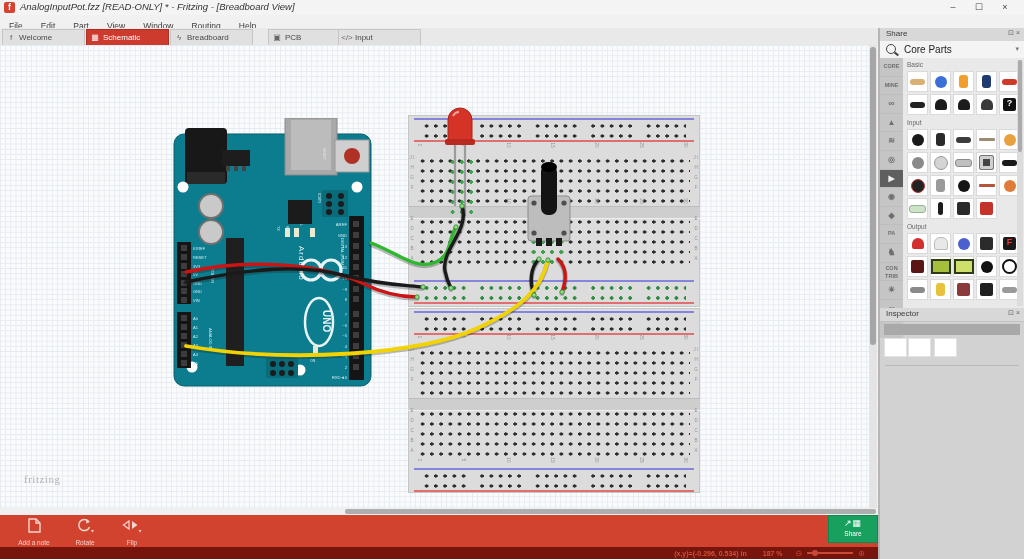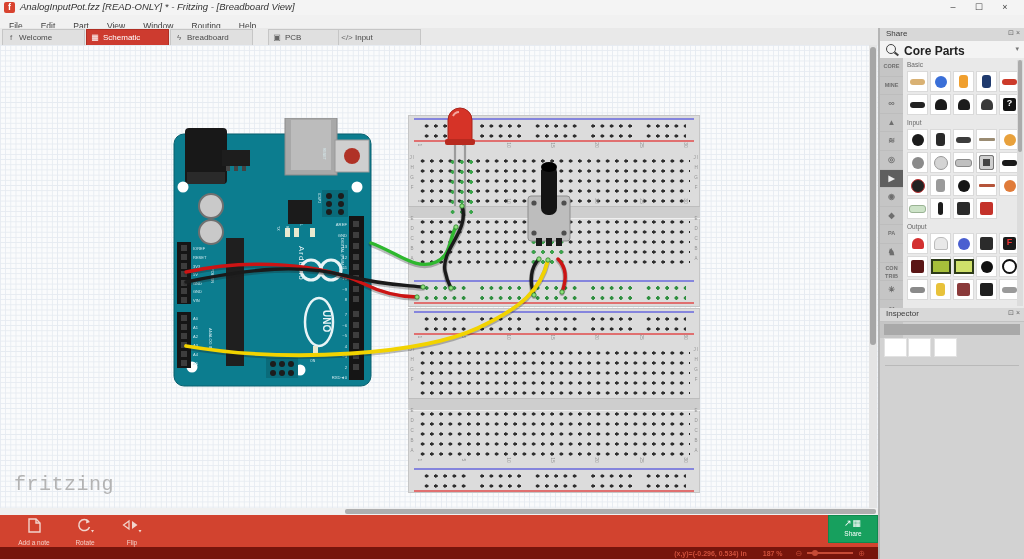--- a/index.html
+++ b/index.html
@@ -19,21 +19,21 @@
   .tab{position:absolute;top:1px;height:15px;width:81px;background:#e0e0e0;border:1px solid #c6c6c6;
        font-size:8px;color:#4a4a4a;line-height:15px;}
   .tab .ticon{display:inline-block;width:16px;text-align:center;font-size:8px;color:#666;}
   .tab.active{background:#cd3b2f;border-color:#b02f24;color:#fff;}
   .tab.active .ticon{color:#fff;}
   
   .canvas{left:0;top:45px;width:878px;height:463px;
     background-color:#fafbfc;
     background-image:linear-gradient(#e6ebf1 1px,transparent 1px),linear-gradient(90deg,#e6ebf1 1px,transparent 1px);
     background-size:5.2px 5.2px;overflow:hidden;}
-  .watermark{left:14px;top:428px;font-family:Liberation Mono, monospace;font-size:20px;font-weight:500;
+  .watermark{left:24px;top:428px;font-family:Liberation Serif, serif;font-size:11px;font-weight:500;
     color:#b3b3b3;letter-spacing:0.5px;}
   
   .bb{position:absolute;left:408px;width:292px;background:#dcdcdc;box-shadow:0 0 0 1px #c6c6c6 inset;}
   .dots{position:absolute;left:10px;width:272px;
     background-image:radial-gradient(1.6px 1.6px at 4.6px 5px,#2d2d2d 97%,rgba(0,0,0,0));
     background-size:9.26px 10px;}
   .raildots{position:absolute;left:14px;width:264px;height:19px;
     background-image:repeating-linear-gradient(90deg,rgba(0,0,0,0) 0 46.3px,#dcdcdc 46.3px 55.56px),
       radial-gradient(1.6px 1.6px at 4.6px 5px,#2d2d2d 97%,rgba(0,0,0,0));
     background-size:auto,9.26px 10px;}
@@ -53,21 +53,21 @@
   .hscroll{left:0;top:508px;width:878px;height:7px;background:#f0f0f0;}
   .hscroll .thumb{position:absolute;left:345px;top:1px;width:531px;height:5px;background:#aeaeae;border-radius:2px;}
   
   .rpanel{left:878px;top:28px;width:146px;height:531px;background:#d2d2d2;border-left:2px solid #b5b5b5;}
   .phead{position:absolute;left:0;width:144px;height:13px;background:#d8d8d8;border-bottom:1px solid #c2c2c2;}
   .phead .pt{position:absolute;left:6px;top:1px;font-size:8px;color:#3a3a3a;}
   .phead .pi{position:absolute;right:4px;top:1px;font-size:7px;color:#666;}
   .searchrow{position:absolute;left:0;top:13px;width:144px;height:17px;background:#f4f4f4;border-bottom:1px solid #cfcfcf;}
   .mag{position:absolute;left:6px;top:3px;width:8px;height:8px;border:1.6px solid #444;border-radius:50%;}
   .mag::after{content:"";position:absolute;left:7px;top:8px;width:5px;height:1.8px;background:#444;transform:rotate(40deg);}
-  .binlabel{position:absolute;left:24px;top:3px;font-size:12px;font-weight:bold;color:#222;}
+  .binlabel{position:absolute;left:24px;top:3px;font-size:10px;font-weight:normal;color:#222;}
   .bincaret{position:absolute;right:5px;top:4px;font-size:7px;color:#777;}
   .binstrip{position:absolute;left:0;top:30px;width:23px;height:280px;background:#c5c5c5;}
   .binitem{height:17.6px;text-align:center;font-size:5.5px;font-weight:bold;color:#6e6e6e;
     line-height:17.6px;overflow:hidden;border-bottom:1px solid #bdbdbd;}
   .binitem.dark{background:#5f5f5f;color:#eee;}
   .binitem.two{line-height:8px;padding-top:1px;height:16.6px;white-space:normal;word-spacing:20px;}
   .binscroll{position:absolute;left:0;top:278px;width:23px;font-size:6px;color:#888;text-align:center;line-height:7px;}
   .partsgrid{position:absolute;left:23px;top:30px;width:121px;height:250px;background:#e9e9e9;overflow:hidden;}
   .seclabel{font-size:6.5px;color:#666;margin:3px 0 2px 4px;}
   .tilerow{display:flex;margin-left:3px;}

